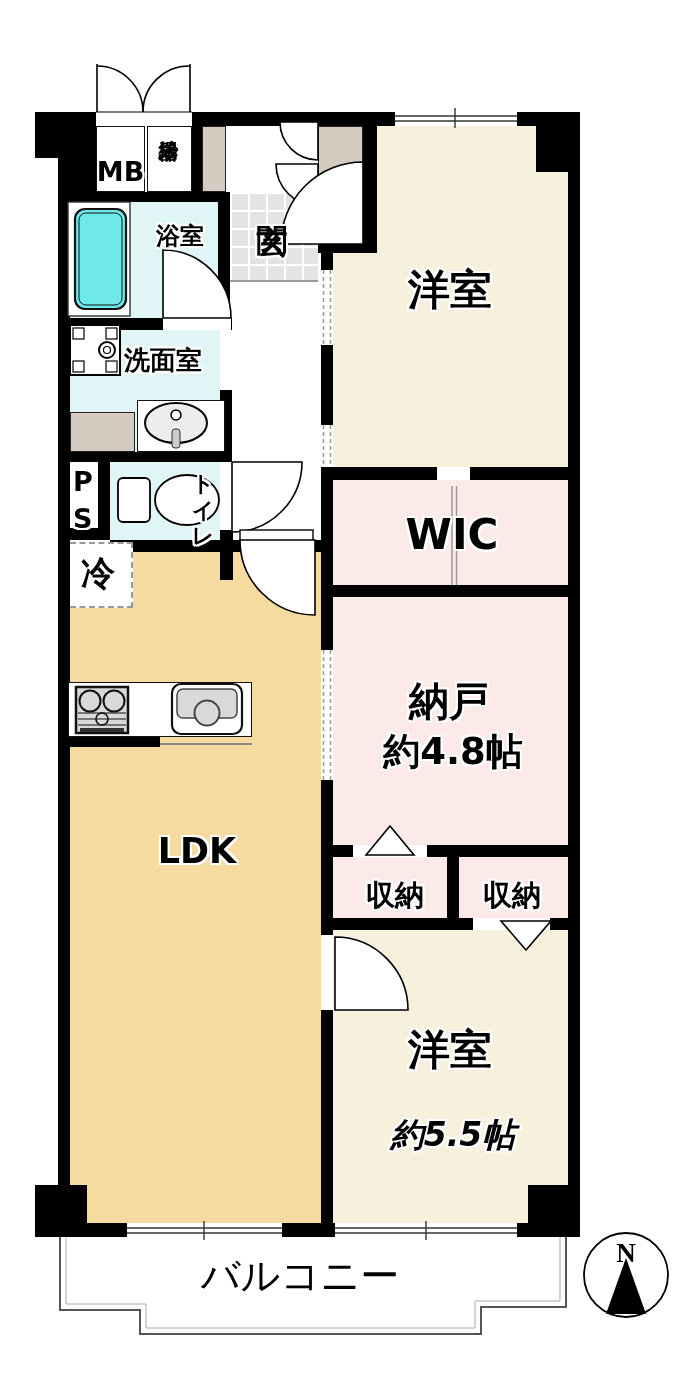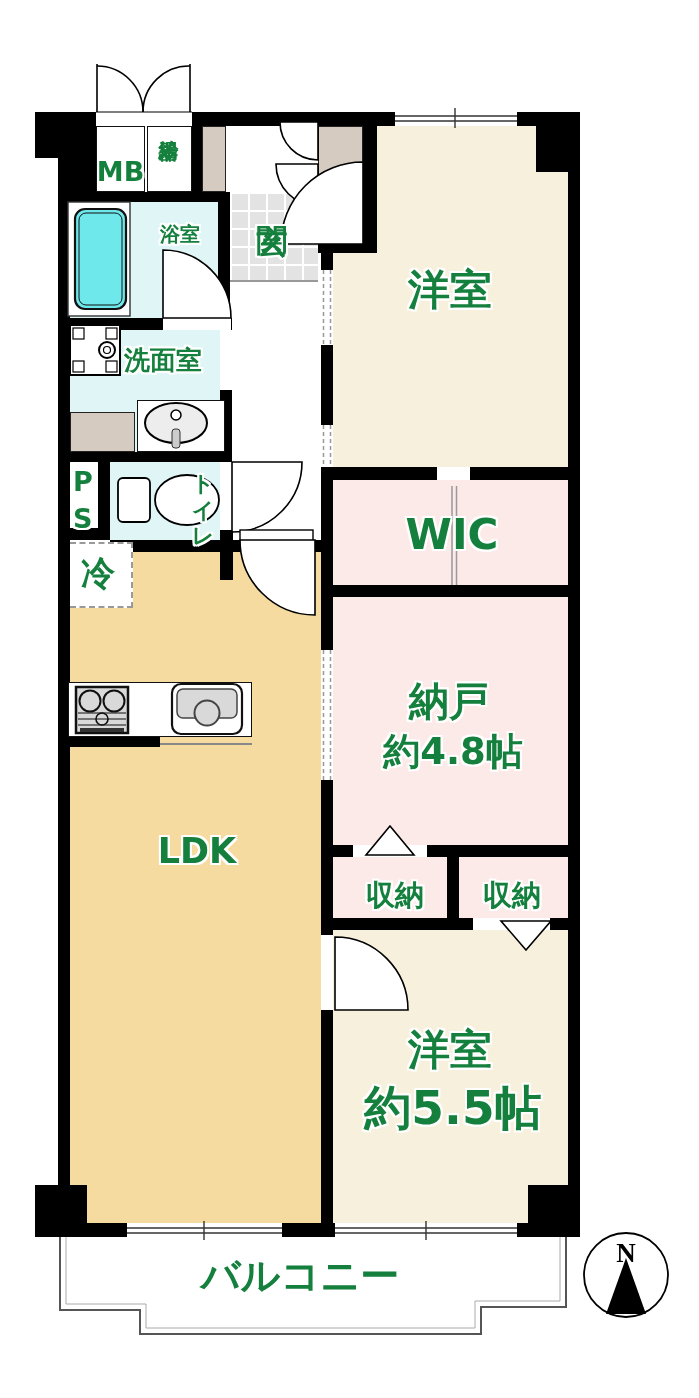--- a/index.html
+++ b/index.html
@@ -11,21 +11,21 @@
   .cream{background:#F6F0DC;}
   .tan{background:#F5DBA0;}
   .pink{background:#FCEAE8;}
   .cyanpale{background:#DFF5F6;}
   .beige{background:#D5CBC0;border:1.5px solid #222;box-sizing:border-box;}
   .tile{background:#E3E3E3;
         background-image:linear-gradient(#fff 2px,transparent 2px),linear-gradient(90deg,#fff 2px,transparent 2px);
         background-size:18px 18px;}
   .box{position:absolute;background:#fff;border:1.5px solid #111;box-sizing:border-box;}
   .dashedbox{position:absolute;background:#fff;border:2px dashed #999;border-left:none;box-sizing:border-box;}
-  .lbl{position:absolute;color:#15803d;font-weight:bold;text-align:center;line-height:1.05;
+  .lbl{position:absolute;color:#000000;font-weight:bold;text-align:center;line-height:1.05;
        text-shadow:-2px -2px 0 #fff,2px -2px 0 #fff,-2px 2px 0 #fff,2px 2px 0 #fff,0 -2px 0 #fff,0 2px 0 #fff,-2px 0 0 #fff,2px 0 0 #fff;
        white-space:nowrap;z-index:30;}
   .v{writing-mode:vertical-rl;text-orientation:upright;letter-spacing:3px;}
   svg{position:absolute;left:0;top:0;z-index:20;pointer-events:none;}
 </style>
 </head>
 <body>
 
 <div class="plan">
 
@@ -200,29 +200,29 @@
     <g>
       <circle cx="626" cy="1275" r="42" fill="#fff" stroke="#000" stroke-width="1.8"></circle>
       <path d="M626,1258 L646,1314 L606,1314 Z" fill="#000"></path>
       <text x="626" y="1262" text-anchor="middle" font-family="Liberation Serif, DejaVu Serif, serif" font-size="27" font-weight="bold" fill="#000">N</text>
     </g>
   </svg>
 
   <div class="lbl" style="left:96px;top:158px;width:49px;font-size:27px;">MB</div>
   <div class="lbl v" style="left:158px;top:124px;font-size:20px;letter-spacing:1px;">給湯器</div>
   <div class="lbl v" style="left:256px;top:199px;font-size:31px;">玄関</div>
-  <div class="lbl" style="left:140px;top:224px;width:80px;font-size:20px;">浴室</div>
+  <div class="lbl" style="left:140px;top:224px;width:80px;font-size:24px;">浴室</div>
   <div class="lbl" style="left:118px;top:347px;width:90px;font-size:26px;">洗面室</div>
   <div class="lbl v" style="left:68px;top:466px;font-size:27px;letter-spacing:6px;">PS</div>
   <div class="lbl v" style="left:192px;top:458px;font-size:22px;letter-spacing:2px;">トイレ</div>
   <div class="lbl" style="left:75px;top:556px;width:46px;font-size:34px;">冷</div>
   <div class="lbl" style="left:97px;top:833px;width:200px;font-size:35px;">LDK</div>
   <div class="lbl" style="left:350px;top:268px;width:200px;font-size:42px;">洋室</div>
   <div class="lbl" style="left:352px;top:513px;width:200px;font-size:42px;">WIC</div>
   <div class="lbl" style="left:349px;top:680px;width:200px;font-size:40px;">納戸</div>
   <div class="lbl" style="left:353px;top:733px;width:200px;font-size:37px;">約4.8帖</div>
   <div class="lbl" style="left:340px;top:880px;width:110px;font-size:29px;">収納</div>
   <div class="lbl" style="left:457px;top:880px;width:110px;font-size:29px;">収納</div>
   <div class="lbl" style="left:350px;top:1028px;width:200px;font-size:42px;">洋室</div>
-  <div class="lbl" style="left:348px;top:1083px;width:210px;font-size:47px;">約5.5帖</div>
-  <div class="lbl" style="left:180px;top:1256px;width:240px;font-size:39px;text-shadow:none;font-weight:bold;">バルコニー</div>
+  <div class="lbl" style="left:348px;top:1118px;width:210px;font-size:33px;font-style:italic;">約5.5帖</div>
+  <div class="lbl" style="left:180px;top:1256px;width:240px;font-size:39px;text-shadow:none;font-weight:normal;">バルコニー</div>
 
 </div>
 
 </body></html>

